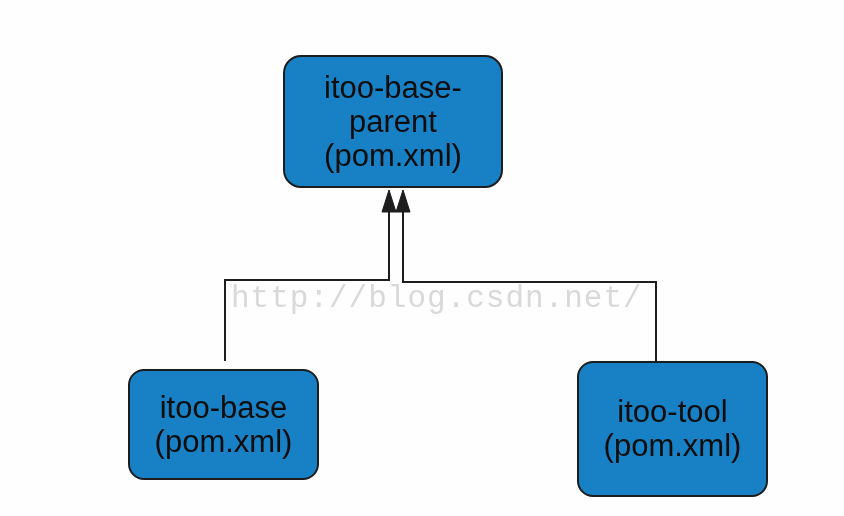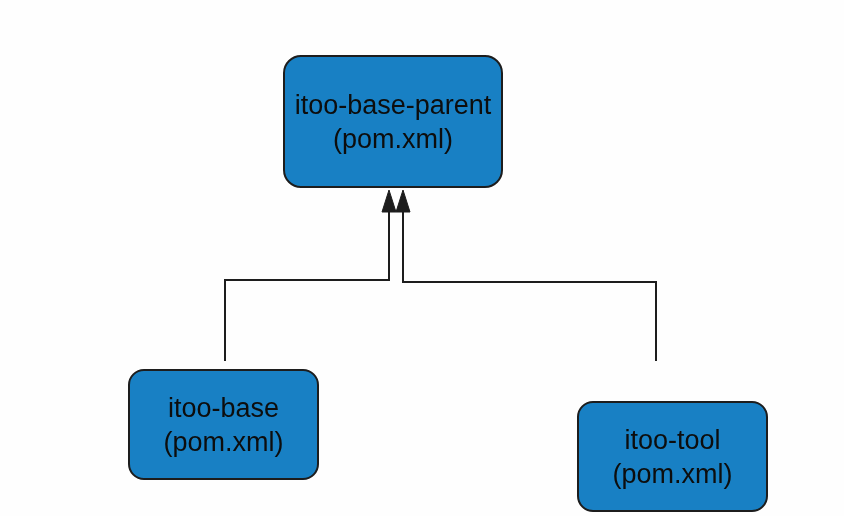--- a/index.html
+++ b/index.html
@@ -34,21 +34,21 @@
   .node {
     position: absolute;
     box-sizing: border-box;
     background: var(--node-fill, #1880c4);
     border: 2px solid var(--node-border, #1d1d1d);
     display: flex;
     flex-direction: column;
     align-items: center;
     justify-content: center;
     color: var(--node-text, #0d0d0d);
-    font-size: 27px;
+    font-size: 31px;
     line-height: 34px;
     text-align: center;
   }
   .node-parent {
     left: 283px;
     top: 55px;
     width: 220px;
     height: 133px;
     border-radius: 18px;
   }
@@ -57,23 +57,22 @@
     top: 361px;
     width: 191px;
     height: 111px;
     border-radius: 16px;
     margin-top: 8px;
   }
   .node-tool {
     left: 577px;
     top: 361px;
     width: 191px;
-    height: 111px;
+    height: 136px;
     border-radius: 16px;
-    margin-top: 40px;
   }
   .watermark {
     position: absolute;
     left: 231px;
     top: 283px;
     font-family: "Liberation Mono", "DejaVu Sans Mono", monospace;
     font-size: 31px;
     line-height: 31px;
     letter-spacing: 1px;
     color: var(--watermark-text, #d9d9d9);
@@ -88,20 +87,21 @@
 
   <svg class="connectors" viewBox="0 0 844 516" xmlns="http://www.w3.org/2000/svg">
 
     <path class="edge-path" d="M 389 210 L 389 280 L 225 280 L 225 361"></path>
     <polygon class="arrowhead" points="389,190 382,212 396,212"></polygon>
 
     <path class="edge-path" d="M 403 210 L 403 282 L 656 282 L 656 361"></path>
     <polygon class="arrowhead" points="403,190 396,212 410,212"></polygon>
   </svg>
 
+  <div class="watermark">http://blog.csdn.net/</div>
 
   <div class="node node-parent">
     <span>itoo-base-parent</span>
     <span>(pom.xml)</span>
   </div>
 
   <div class="node node-base">
     <span>itoo-base</span>
     <span>(pom.xml)</span>
   </div>

